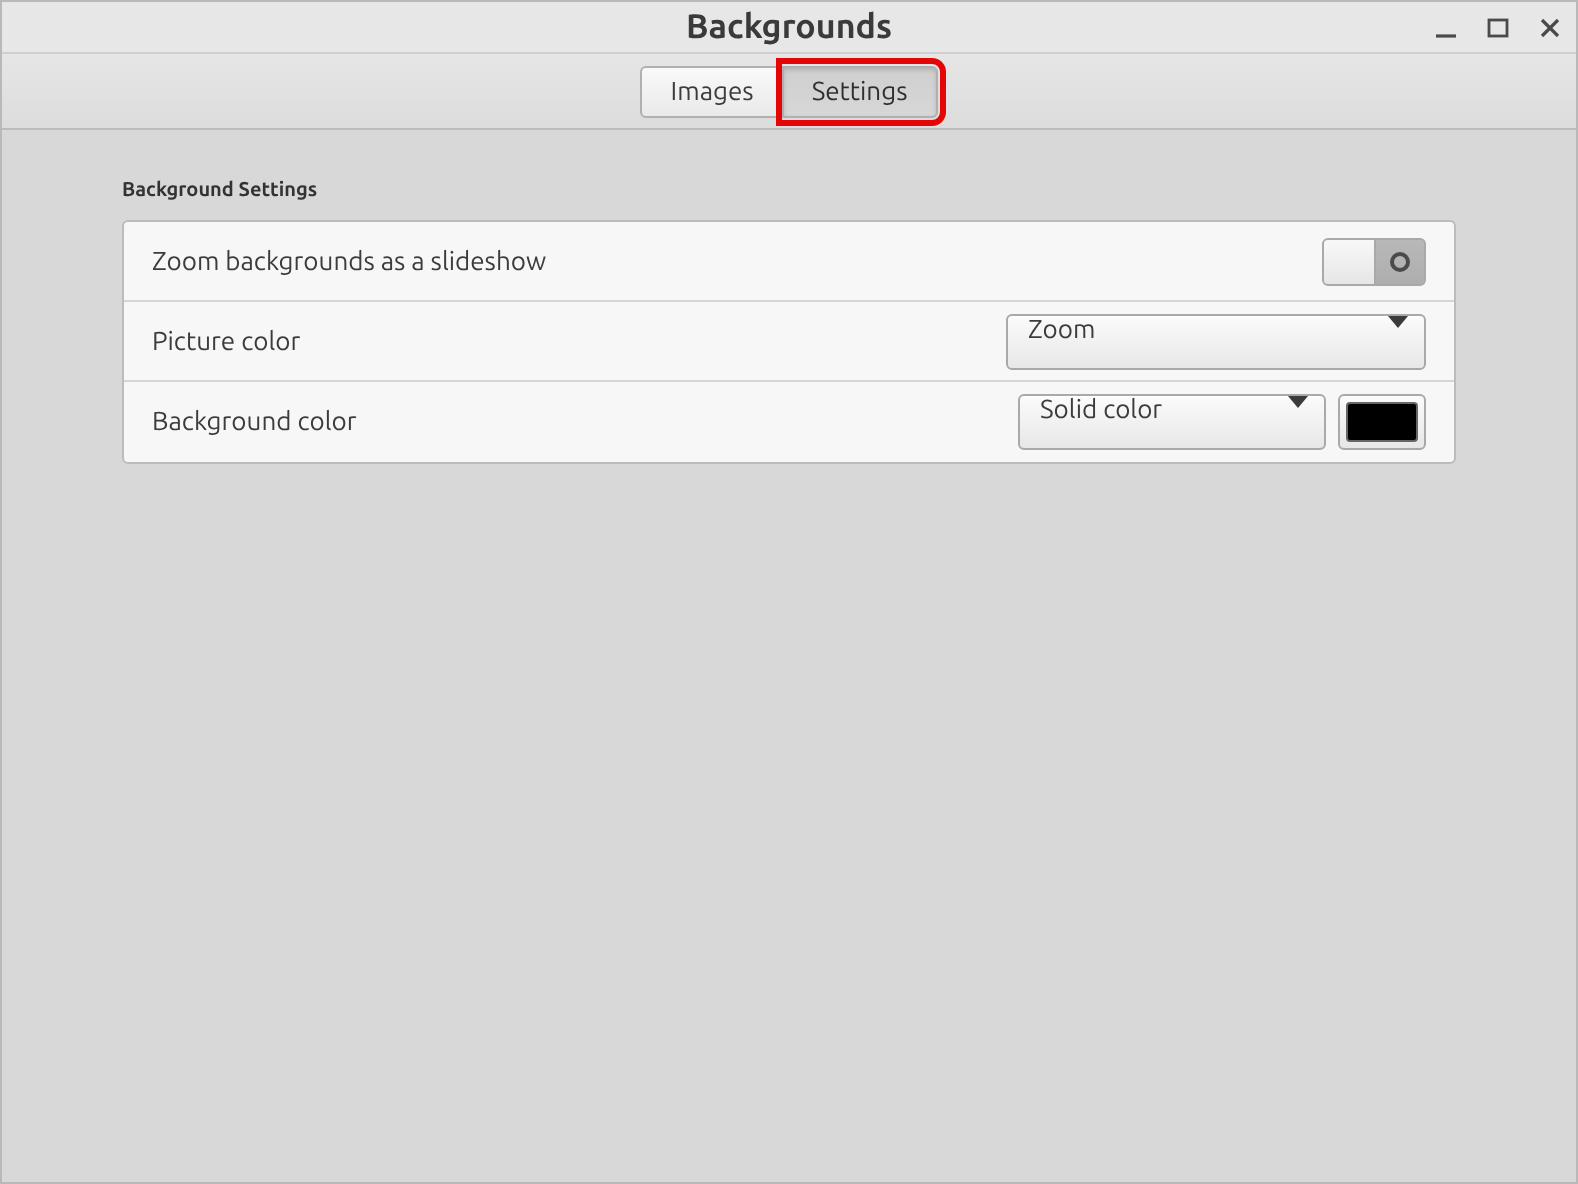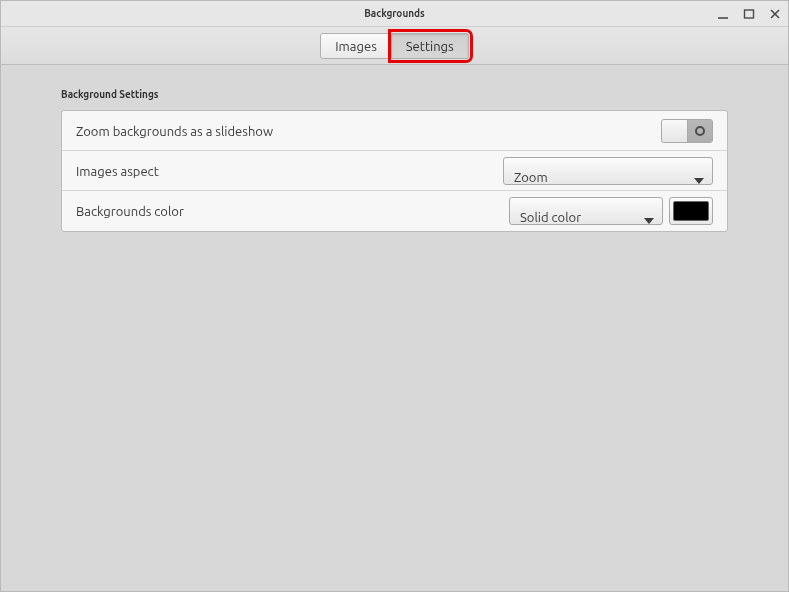--- a/index.html
+++ b/index.html
@@ -23,21 +23,21 @@
     height: 26px;
     background: #e7e7e7;
     border-bottom: 1px solid #cfcfcf;
     display: flex;
     align-items: center;
     justify-content: center;
     position: relative;
   }
   .titlebar .title {
     font-weight: bold;
-    font-size: 10px;
+    font-size: 17px;
     color: #3a3a3a;
   }
   .win-controls {
     position: absolute;
     right: 6px; top: 0;
     height: 26px;
     display: flex;
     align-items: center;
     gap: 12px;
   }
@@ -136,21 +136,21 @@
   }
   .switch .off-side svg circle {
     fill: none; stroke: #4b4b4b; stroke-width: 2;
   }
   
   .combo {
     width: 210px; height: 28px;
     border: 1px solid #a9a9a9;
     border-radius: 3px;
     background: linear-gradient(#fbfbfb,#e7e7e7);
-    display: flex; align-items: flex-end;
+    display: flex; align-items: flex-start;
     padding: 0 8px 0 10px;
     cursor: pointer;
     box-shadow: inset 0 1px 0 rgba(255,255,255,0.6);
   }
   .combo.small { width: 154px; }
   .combo .combo-text { flex: 1; color: #3c3c3c; }
   .combo .caret {
     width: 0; height: 0;
     border-left: 5px solid transparent;
     border-right: 5px solid transparent;
@@ -219,29 +219,29 @@
           <div class="knob"></div>
           <div class="off-side">
             <svg width="12" height="12">
                 <circle cx="6" cy="6" r="4"></circle>
               </svg>
           </div>
         </div>
       </div>
 
       <div class="row">
-        <div class="row-label">Images aspect</div>
+        <div class="row-label">Picture color</div>
         <div class="combo">
           <span class="combo-text">Zoom</span>
           <span class="caret"></span>
         </div>
       </div>
 
       <div class="row">
-        <div class="row-label">Backgrounds color</div>
+        <div class="row-label">Background color</div>
         <div class="row-controls">
           <div class="combo small">
             <span class="combo-text">Solid color</span>
             <span class="caret"></span>
           </div>
           <div class="color-swatch">
             <div class="inner" style="background:#000000;"></div>
           </div>
         </div>
       </div>

